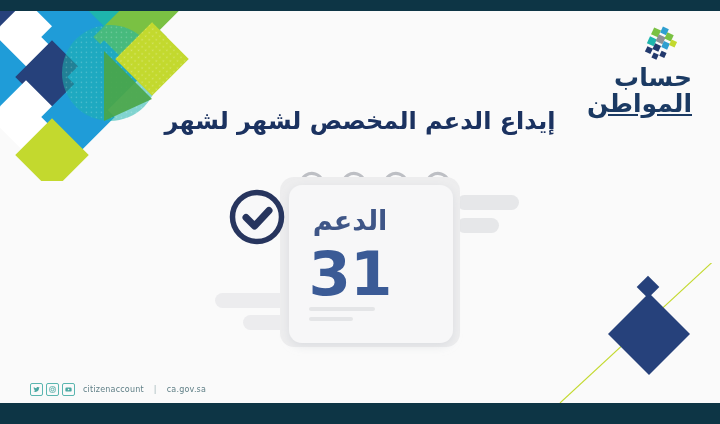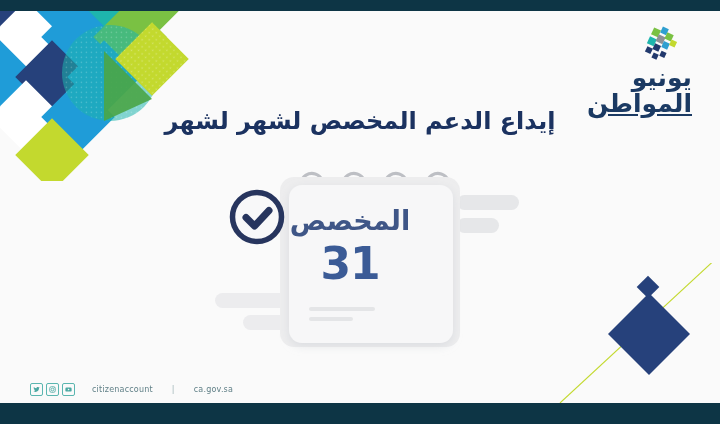--- a/index.html
+++ b/index.html
@@ -118,34 +118,34 @@
     font-size: 27px;
     font-weight: bold;
   }
   .cal-number {
     position: absolute;
     top: 83px;
     left: 0;
     width: 290px;
     text-align: center;
     color: #3b5b96;
-    font-size: 44px;
+    font-size: 61px;
     font-weight: bold;
     letter-spacing: -1px;
   }
 
   
   .footer {
     position: absolute;
     left: 30px;
     bottom: 28px;
     z-index: 25;
     display: flex;
     align-items: center;
-    gap: 17px;
+    gap: 8px;
   }
   .social-row { display: flex; gap: 3px; align-items: center; }
   .sicon {
     width: 11px;
     height: 11px;
     border: 1px solid #5bb6b0;
     border-radius: 2px;
     display: flex;
     align-items: center;
     justify-content: center;
@@ -232,21 +232,21 @@
           <rect x="17" y="16" width="6.5" height="6.5" transform="rotate(45 20.25 19.25)" fill="#22396d"></rect>
           <rect x="26" y="17" width="6.5" height="6.5" transform="rotate(45 29.25 20.25)" fill="#2f9fd0"></rect>
           <rect x="34" y="18" width="6" height="6" transform="rotate(45 37 21)" fill="#c3d92e"></rect>
 
           <rect x="13" y="24" width="5.5" height="5.5" transform="rotate(45 15.75 26.75)" fill="#22396d"></rect>
           <rect x="21" y="25" width="5.5" height="5.5" transform="rotate(45 23.75 27.75)" fill="#22396d"></rect>
         </g>
       </svg>
     </div>
     <div class="logo-word">
-      <span class="l1">يونيو</span>
+      <span class="l1">حساب</span>
       <span class="l2">المواطن</span>
     </div>
   </div>
 
   <div class="headline">إيداع الدعم المخصص لشهر لشهر</div>
 
   <div class="calendar-wrap">
     <svg width="330" height="215" viewBox="0 0 330 215" xmlns="http://www.w3.org/2000/svg">
       <defs>
         <filter id="softshadow" x="-30%" y="-30%" width="170%" height="170%">
@@ -289,21 +289,21 @@
       </g>
 
       <g>
         <circle cx="52" cy="62" r="26" fill="#f8f8f9"></circle>
         <circle cx="52" cy="62" r="24.5" fill="none" stroke="#27355e" stroke-width="5.5"></circle>
         <path d="M 41 62.5 L 49.5 71 L 64 55.5" fill="none" stroke="#27355e" stroke-width="7" stroke-linecap="round" stroke-linejoin="round"></path>
       </g>
     </svg>
 
     <div class="cal-text">
-      <div class="cal-label">المخصص</div>
+      <div class="cal-label">الدعم</div>
       <div class="cal-number">31</div>
     </div>
   </div>
 
   <div class="br-deco">
     <svg width="170" height="140" viewBox="0 0 170 140" xmlns="http://www.w3.org/2000/svg">
       <line x1="10" y1="140" x2="170" y2="-8" stroke="#c3d92e" stroke-width="1.1"></line>
       <rect x="70" y="42" width="58" height="58" transform="rotate(45 99 71)" fill="#26417b"></rect>
       <rect x="90" y="16" width="16" height="16" transform="rotate(45 98 24)" fill="#26417b"></rect>
     </svg>

